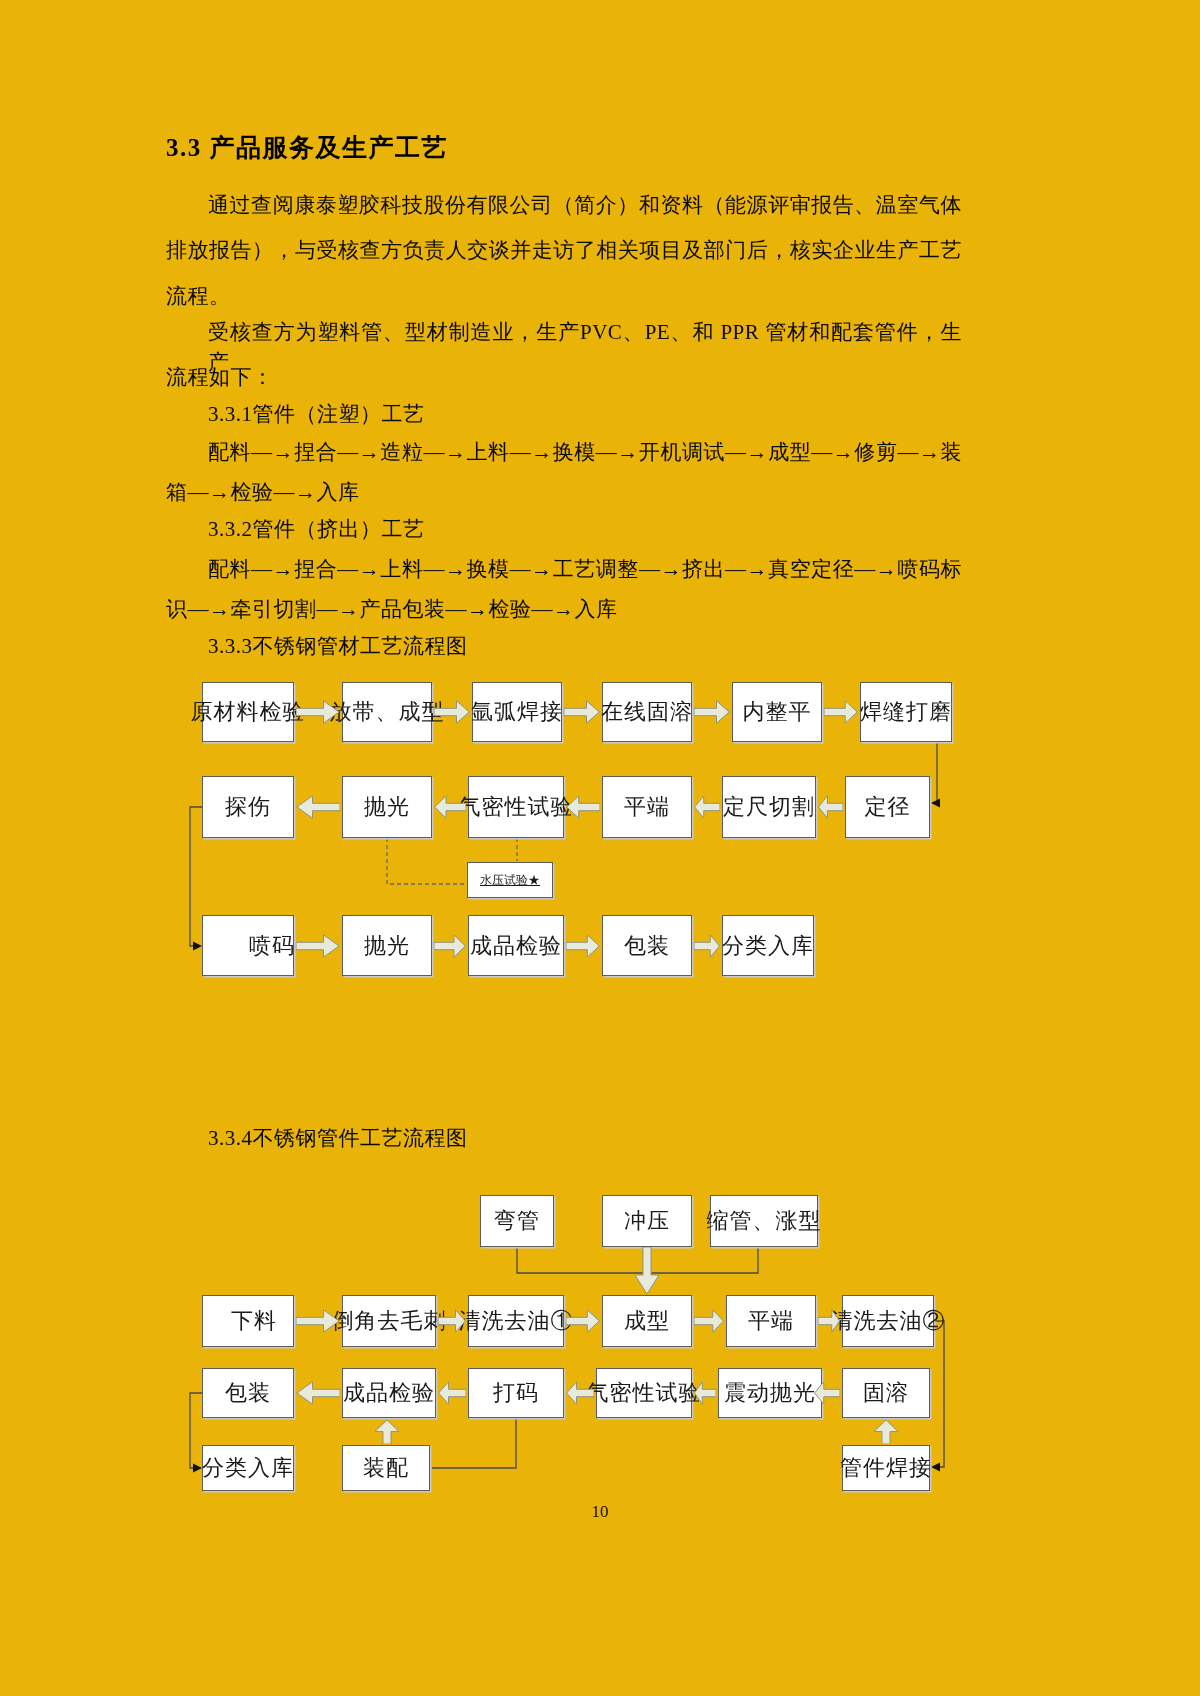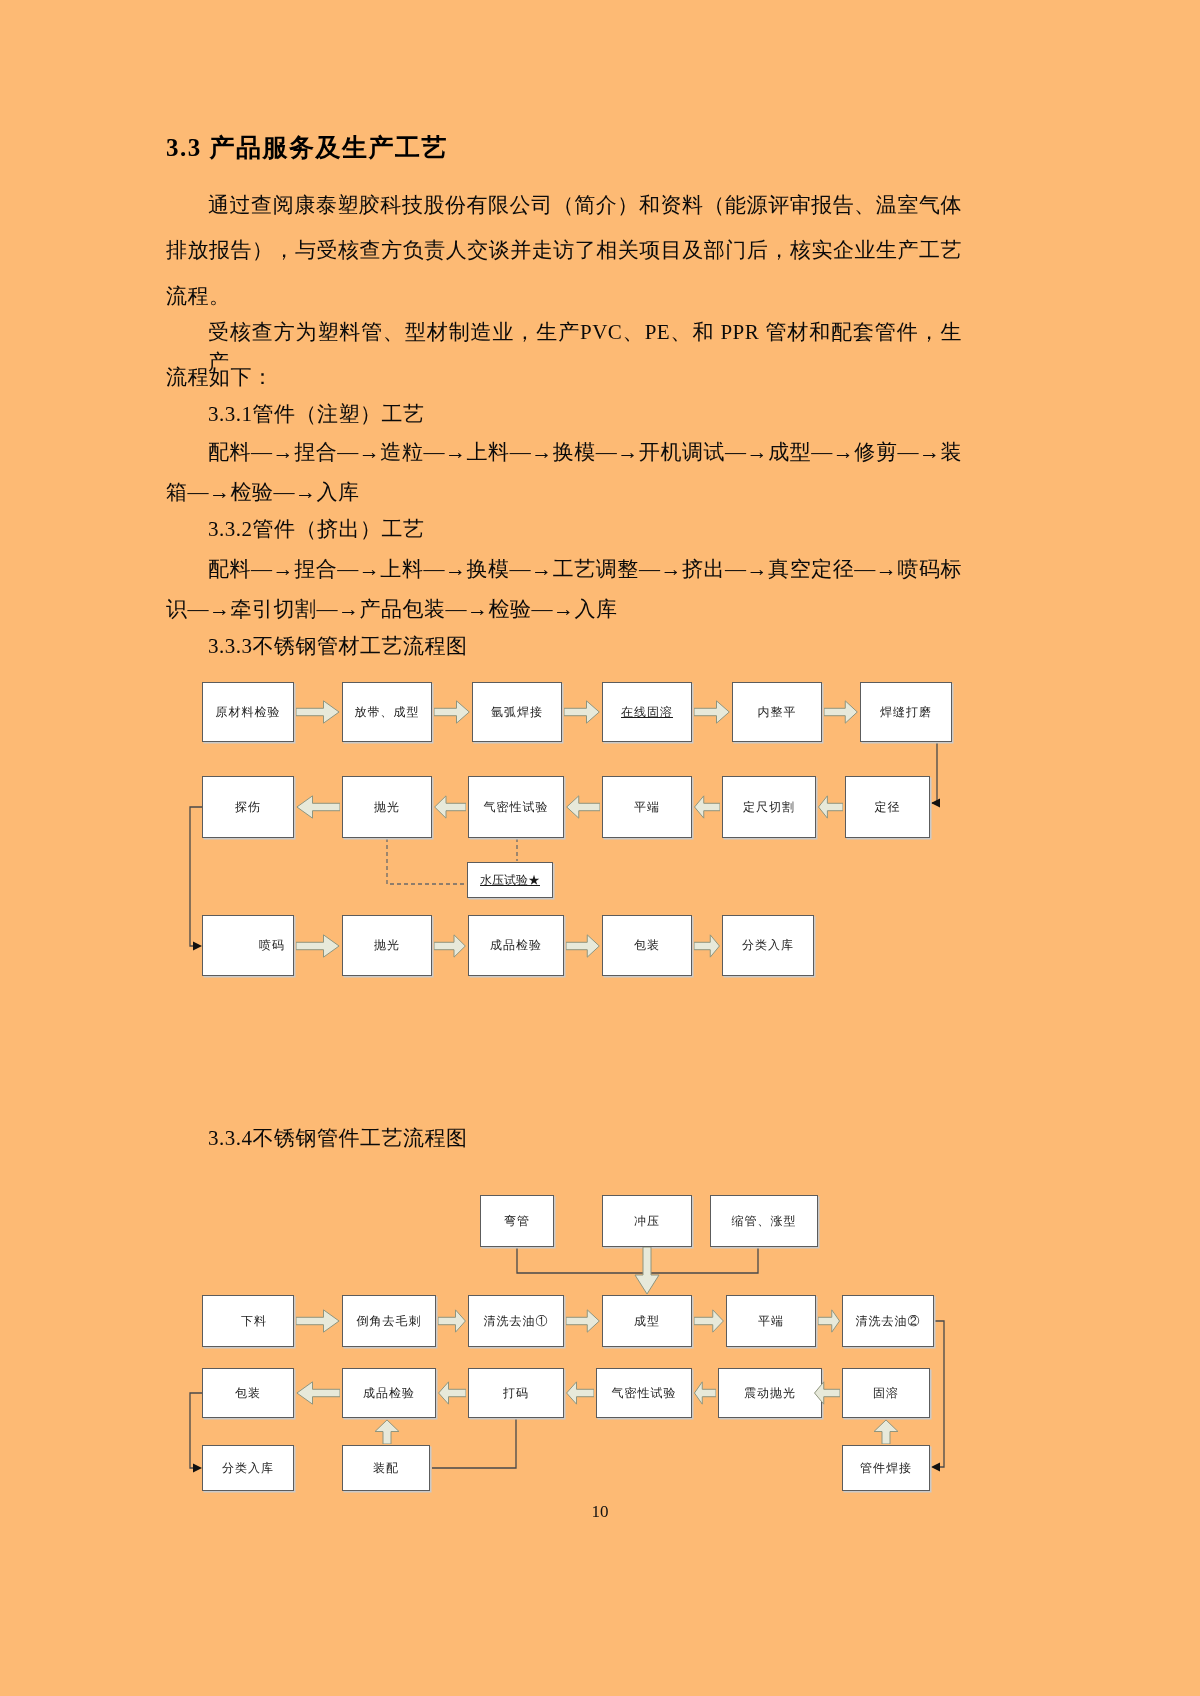--- a/index.html
+++ b/index.html
@@ -1,33 +1,33 @@
 <!DOCTYPE html>
 <html><head>
 <meta charset="utf-8">
 <style>
   html,body{margin:0;padding:0;background:#ffffff;}
   .page{
-    position:relative;width:1200px;height:1696px;background:#fdba74;
+    position:relative;width:1200px;height:1696px;background:#eab308;
     font-family:"Liberation Serif","DejaVu Serif",serif;overflow:hidden;color:#0a0a0a;
   }
   .heading{
     position:absolute;left:166px;top:131px;font-size:25px;font-weight:bold;
     letter-spacing:1.5px;color:#000;white-space:nowrap;
   }
   .bl{
     position:absolute;left:166px;width:796px;font-size:21px;line-height:30px;
     color:#0a0a0a;letter-spacing:0.5px;
   }
   .bl.ind{padding-left:42px;width:754px;}
   .bl.just{text-align:justify;text-align-last:justify;}
   .fc-title{position:absolute;left:208px;font-size:21px;letter-spacing:0.5px;white-space:nowrap;}
   .node{
     position:absolute;box-sizing:border-box;border:1.5px solid #5c5c5c;background:#fff;
-    display:flex;align-items:center;justify-content:center;font-size:12px;color:#1a1a1a;
+    display:flex;align-items:center;justify-content:center;font-size:22px;color:#1a1a1a;
     letter-spacing:1px;box-shadow:1.5px 1.5px 0 #c9c9c9;white-space:nowrap;
   }
   .node.small{font-size:12px;letter-spacing:0;text-decoration:underline;}
   .barrow{position:absolute;display:block;}
   .connectors{position:absolute;left:0;top:0;}
   .pagenum{position:absolute;top:1502px;left:0;width:1200px;text-align:center;font-size:17px;color:#111;}
 </style>
 </head>
 <body>
 
@@ -60,21 +60,21 @@
       <polyline points="517,1247 517,1273 758,1273 758,1247" fill="none" stroke="#4a4a4a" stroke-width="1.3"></polyline>
       <polyline points="934,1321 944,1321 944,1467 936,1467" fill="none" stroke="#4a4a4a" stroke-width="1.3"></polyline>
       <polyline points="516,1418 516,1468 432,1468" fill="none" stroke="#4a4a4a" stroke-width="1.3"></polyline>
       <polyline points="202,1393 190,1393 190,1468 194,1468" fill="none" stroke="#4a4a4a" stroke-width="1.3"></polyline>
       <polygon points="931,1467 940,1462.5 940,1471.5" fill="#111111"></polygon>
       <polygon points="202,1468 193,1463.5 193,1472.5" fill="#111111"></polygon>
     </svg>
     <div class="node" style="left: 202px; top: 682px; width: 92px; height: 60px;">原材料检验</div>
     <div class="node" style="left: 342px; top: 682px; width: 90px; height: 60px;">放带、成型</div>
     <div class="node" style="left: 472px; top: 682px; width: 90px; height: 60px;">氩弧焊接</div>
-    <div class="node" style="left: 602px; top: 682px; width: 90px; height: 60px; text-decoration: underline;">在线固溶</div>
+    <div class="node" style="left: 602px; top: 682px; width: 90px; height: 60px;">在线固溶</div>
     <div class="node" style="left: 732px; top: 682px; width: 90px; height: 60px;">内整平</div>
     <div class="node" style="left: 860px; top: 682px; width: 92px; height: 60px;">焊缝打磨</div>
     <svg viewBox="0 0 48 28" preserveAspectRatio="none" width="44" height="26" class="barrow" style="left: 296px; top: 699px;">
       <path d="M0 10 H30 V2 L47 14 L30 26 V18 H0 Z" fill="#e7e9da" stroke="#8f957e" vector-effect="non-scaling-stroke"></path>
     </svg>
     <svg viewBox="0 0 48 28" preserveAspectRatio="none" width="36" height="26" class="barrow" style="left: 434px; top: 699px;">
       <path d="M0 10 H30 V2 L47 14 L30 26 V18 H0 Z" fill="#e7e9da" stroke="#8f957e" vector-effect="non-scaling-stroke"></path>
     </svg>
     <svg viewBox="0 0 48 28" preserveAspectRatio="none" width="36" height="26" class="barrow" style="left: 564px; top: 699px;">
       <path d="M0 10 H30 V2 L47 14 L30 26 V18 H0 Z" fill="#e7e9da" stroke="#8f957e" vector-effect="non-scaling-stroke"></path>

